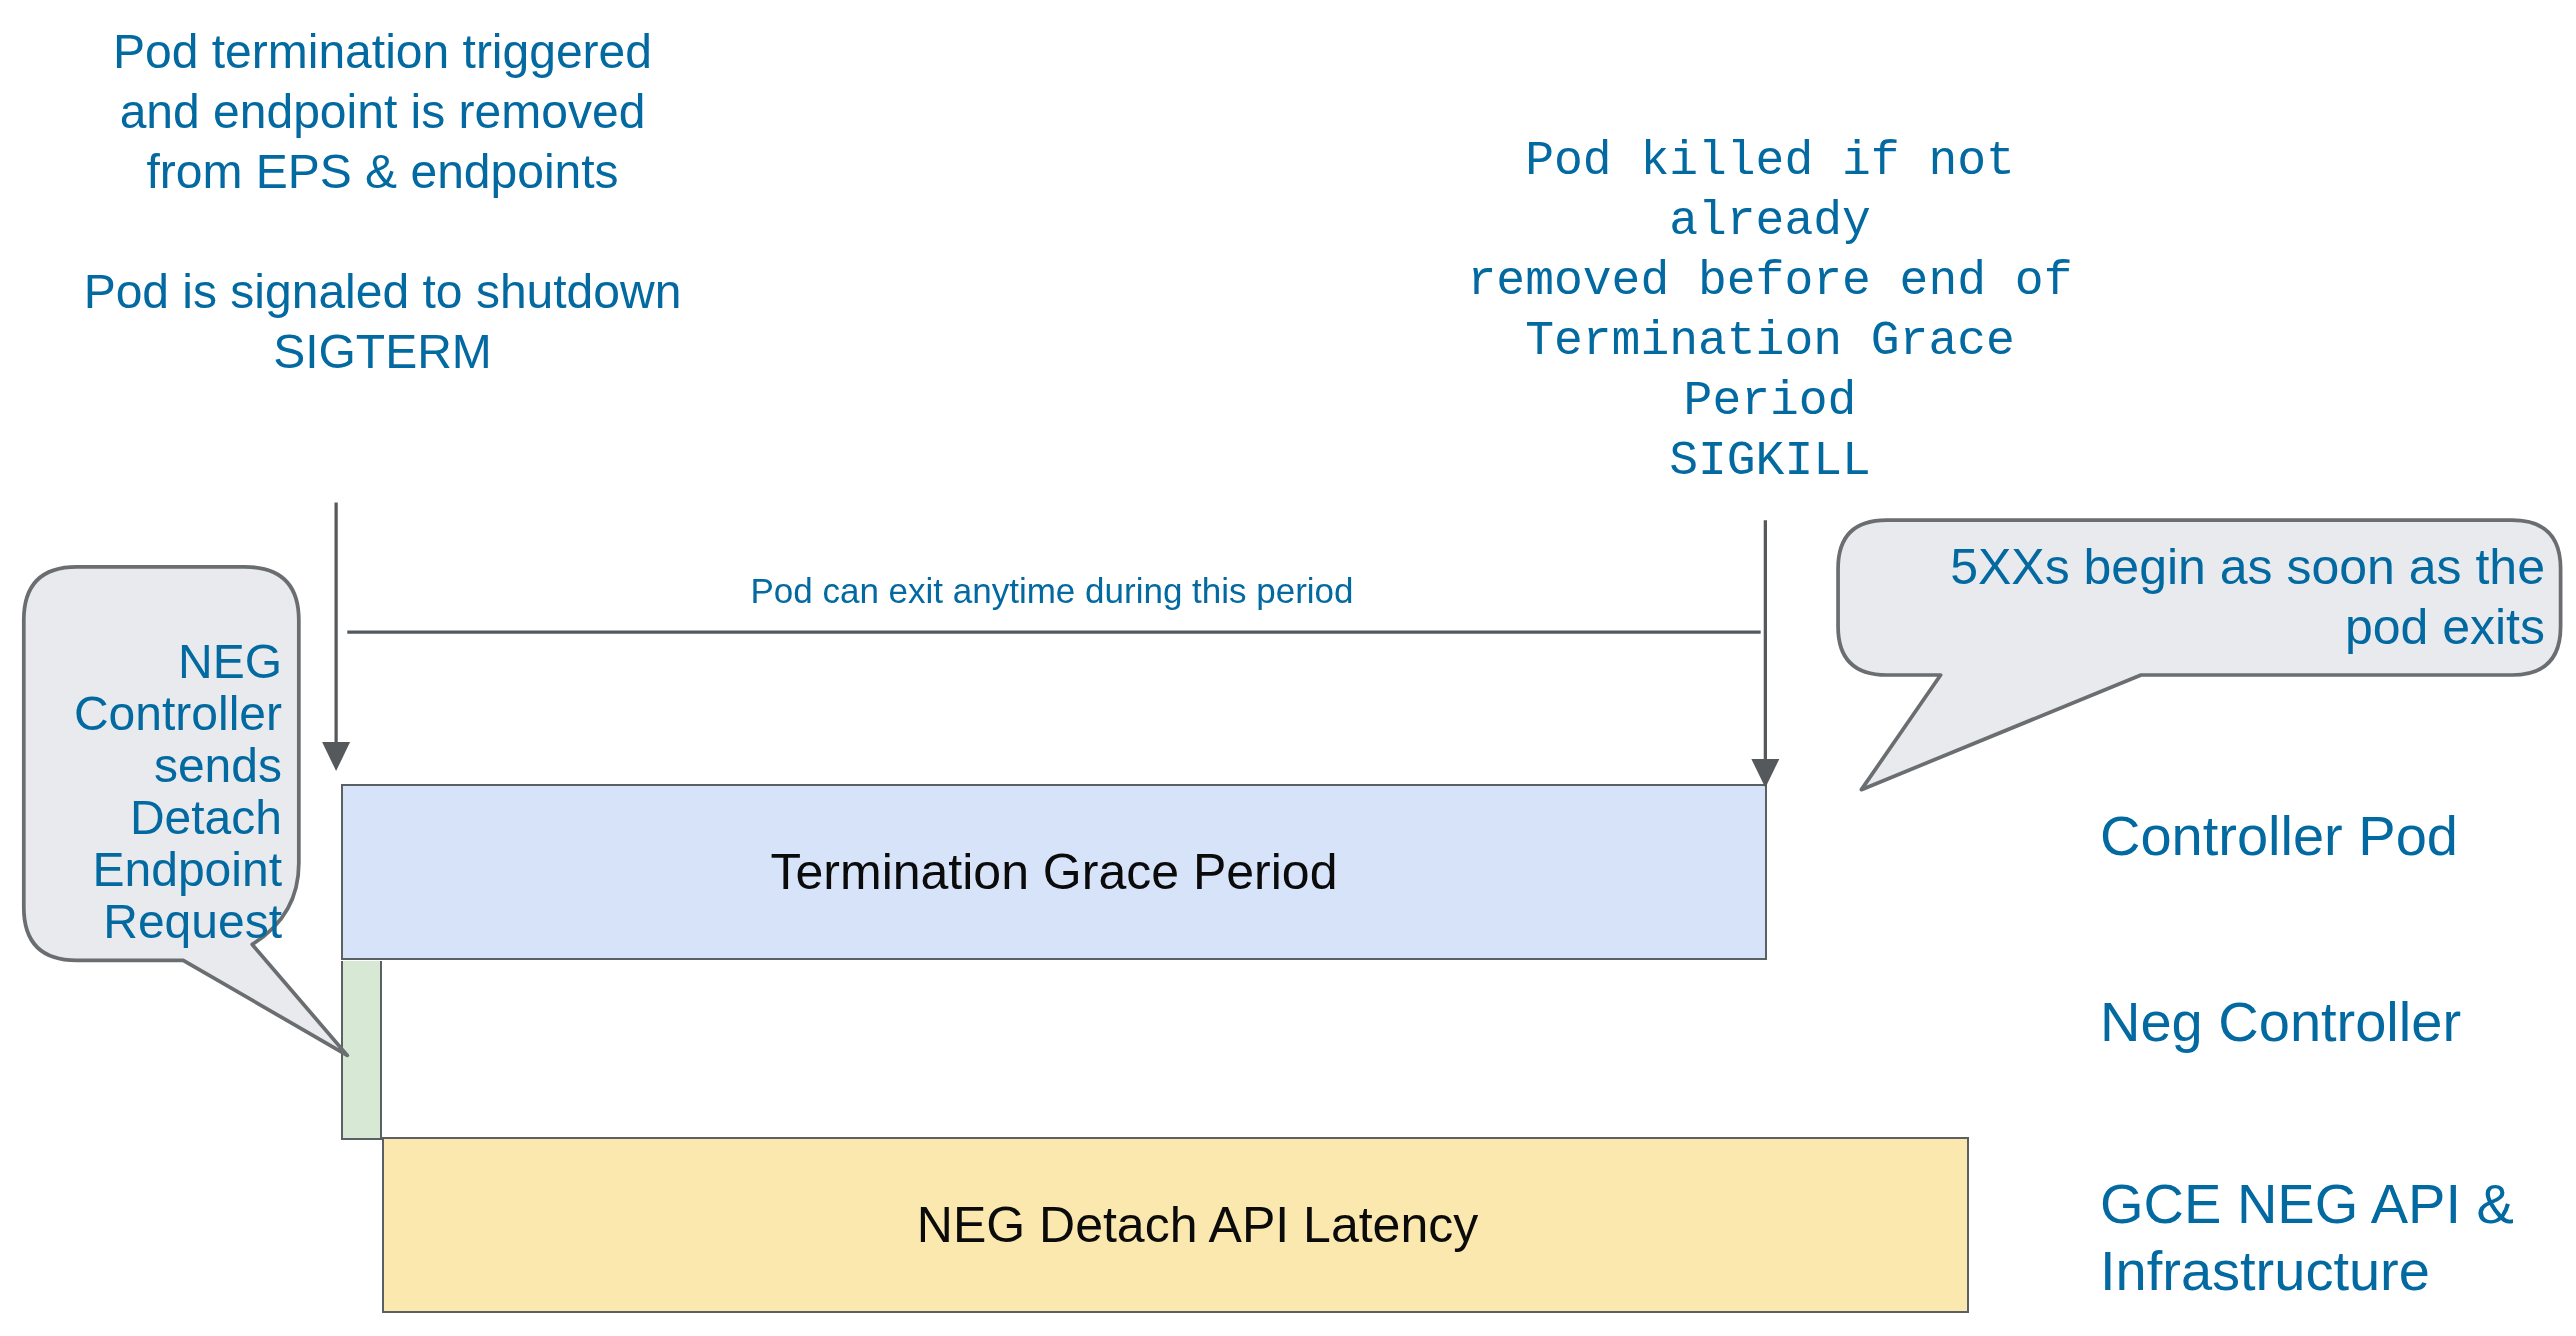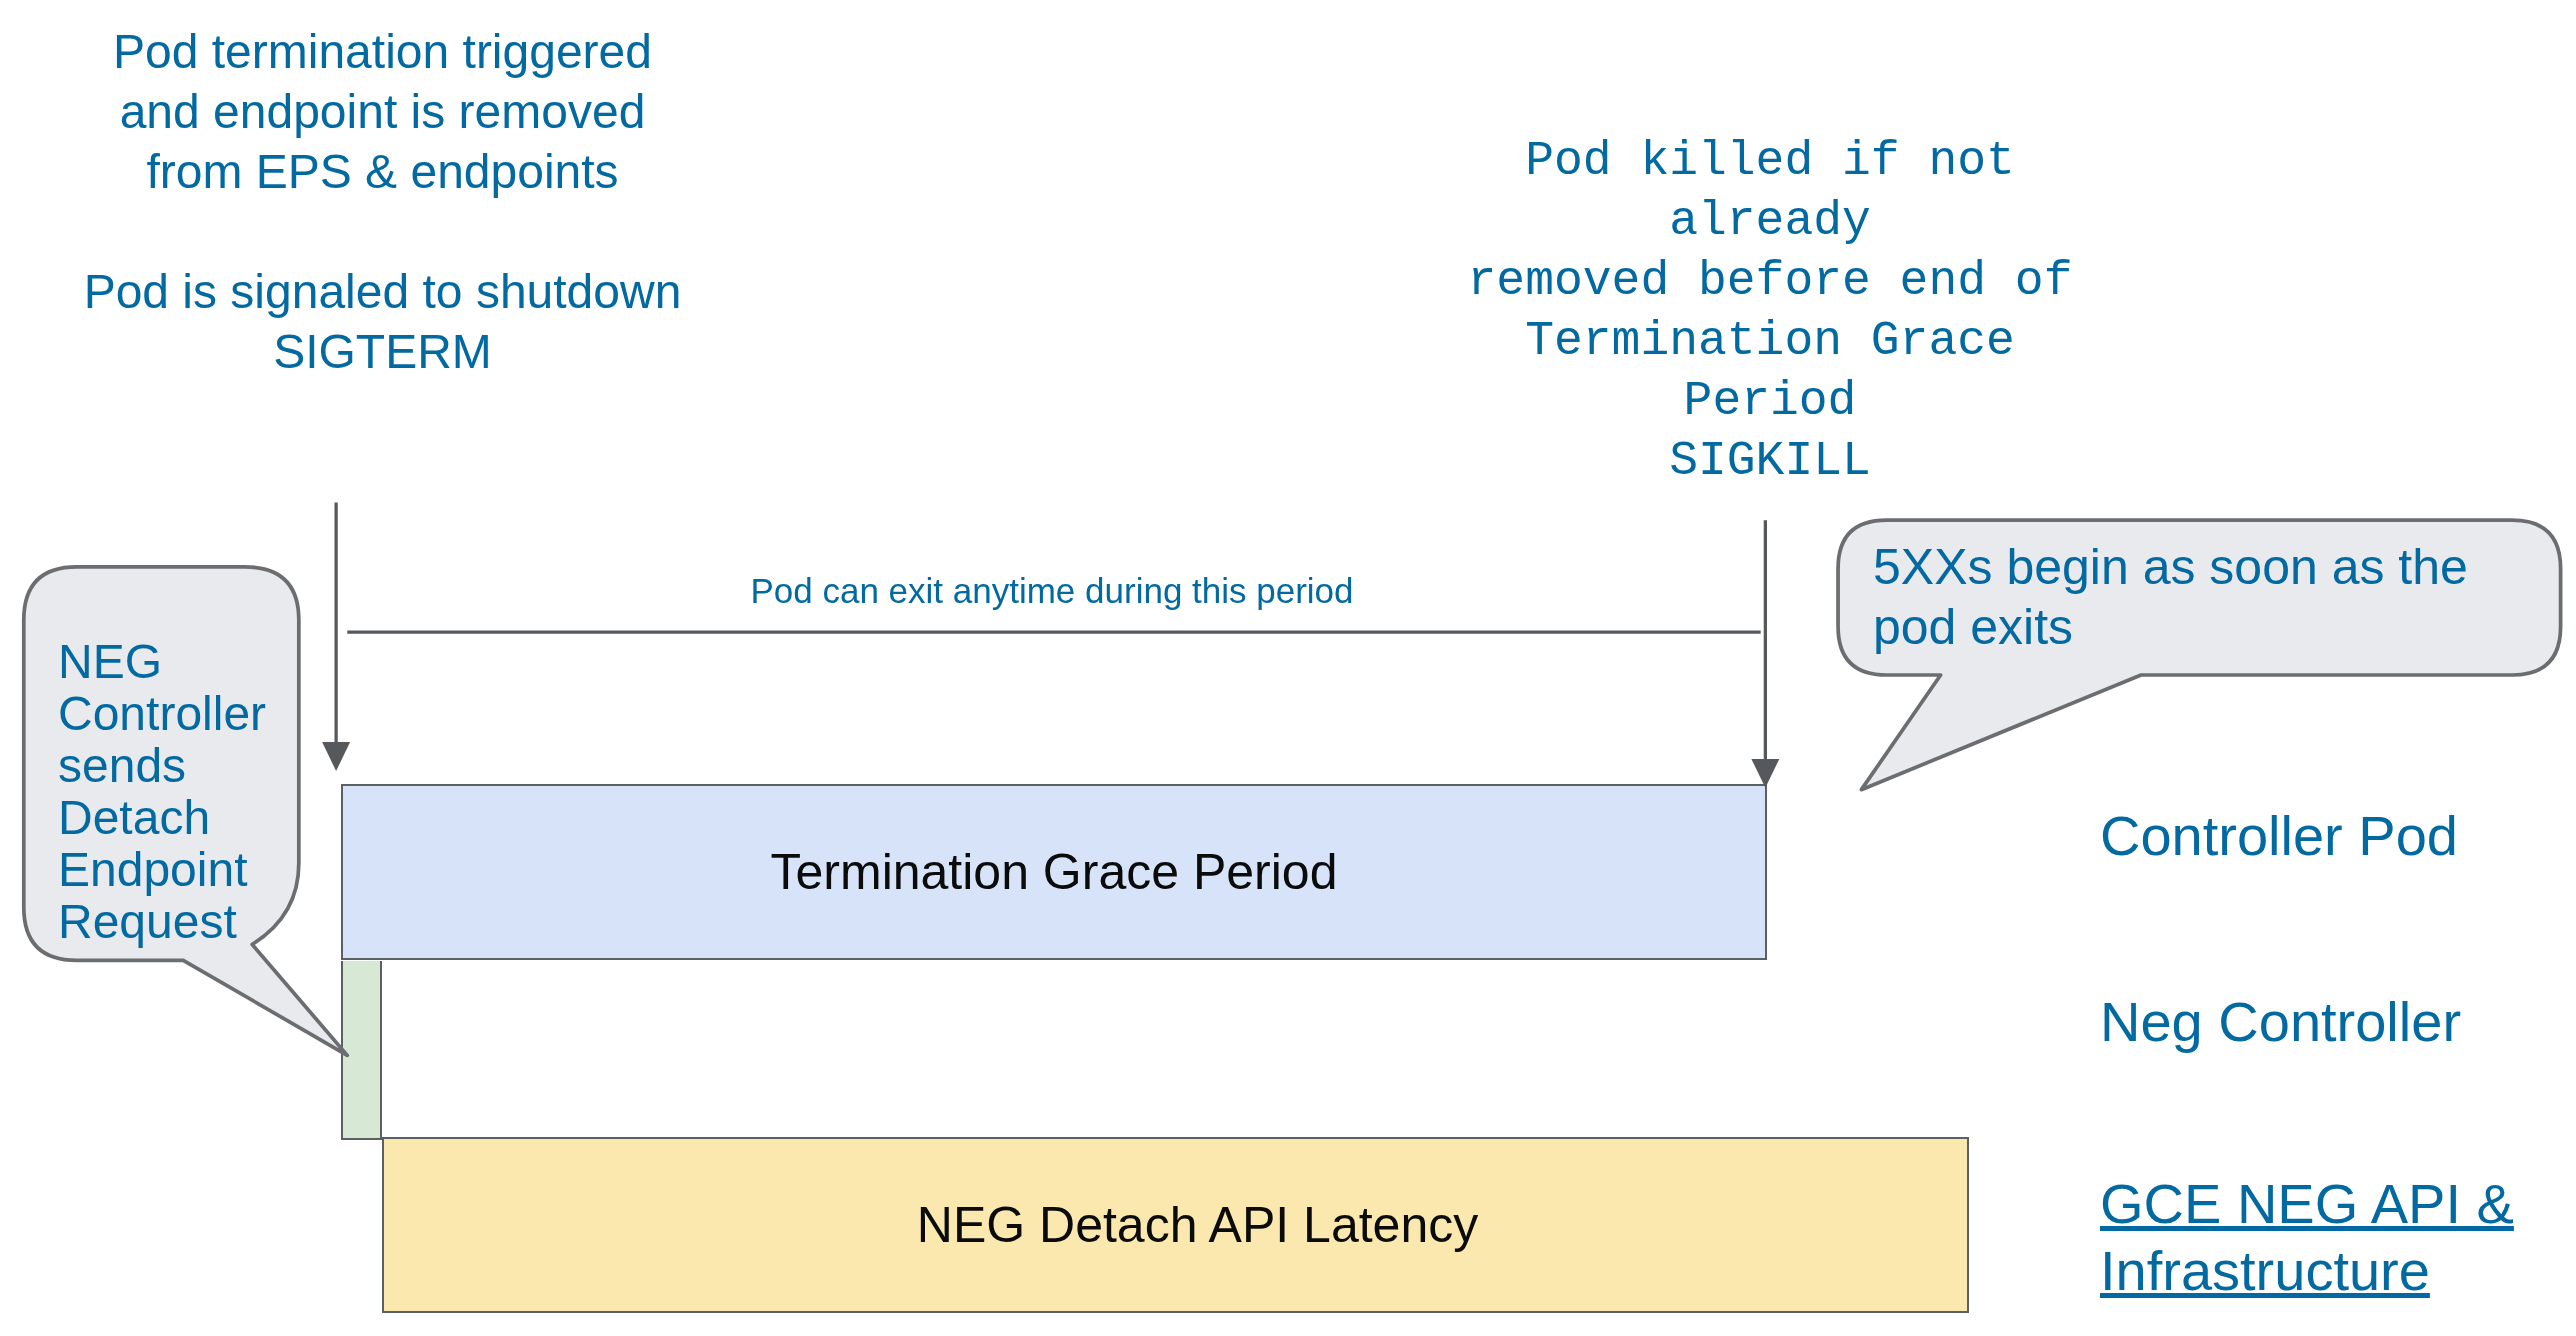--- a/index.html
+++ b/index.html
@@ -52,35 +52,35 @@
   svg.overlay {
     position: absolute;
     left: 0; top: 0;
     z-index: 2;
     pointer-events: none;
   }
 
   .bubble-text {
     z-index: 3;
     font-size: 48px;
-    text-align: left;
+    text-align: right;
   }
   #left-bubble-text  { left: 58px;   top: 636px; width: 224px; line-height: 52px; }
   #right-bubble-text { left: 1873px; top: 537px; width: 672px; font-size: 50px; line-height: 60px; }
 
   .row-label {
     z-index: 3;
     font-size: 56px;
     line-height: 67px;
     text-align: left;
     white-space: pre-line;
   }
   #row-k8s  { left: 2100px; top: 802px;  width: 466px; }
   #row-neg  { left: 2100px; top: 988px; width: 466px; }
-  #row-gce  { left: 2100px; top: 1170px; width: 466px; text-decoration: underline; }
+  #row-gce  { left: 2100px; top: 1170px; width: 466px; }
 </style>
 </head>
 <body>
 
 <div class="canvas">
 
   <div class="bar" id="bar-grace" style="background-color: rgb(214, 227, 249);">
     <span class="bar-label">Termination Grace Period</span>
   </div>
 

